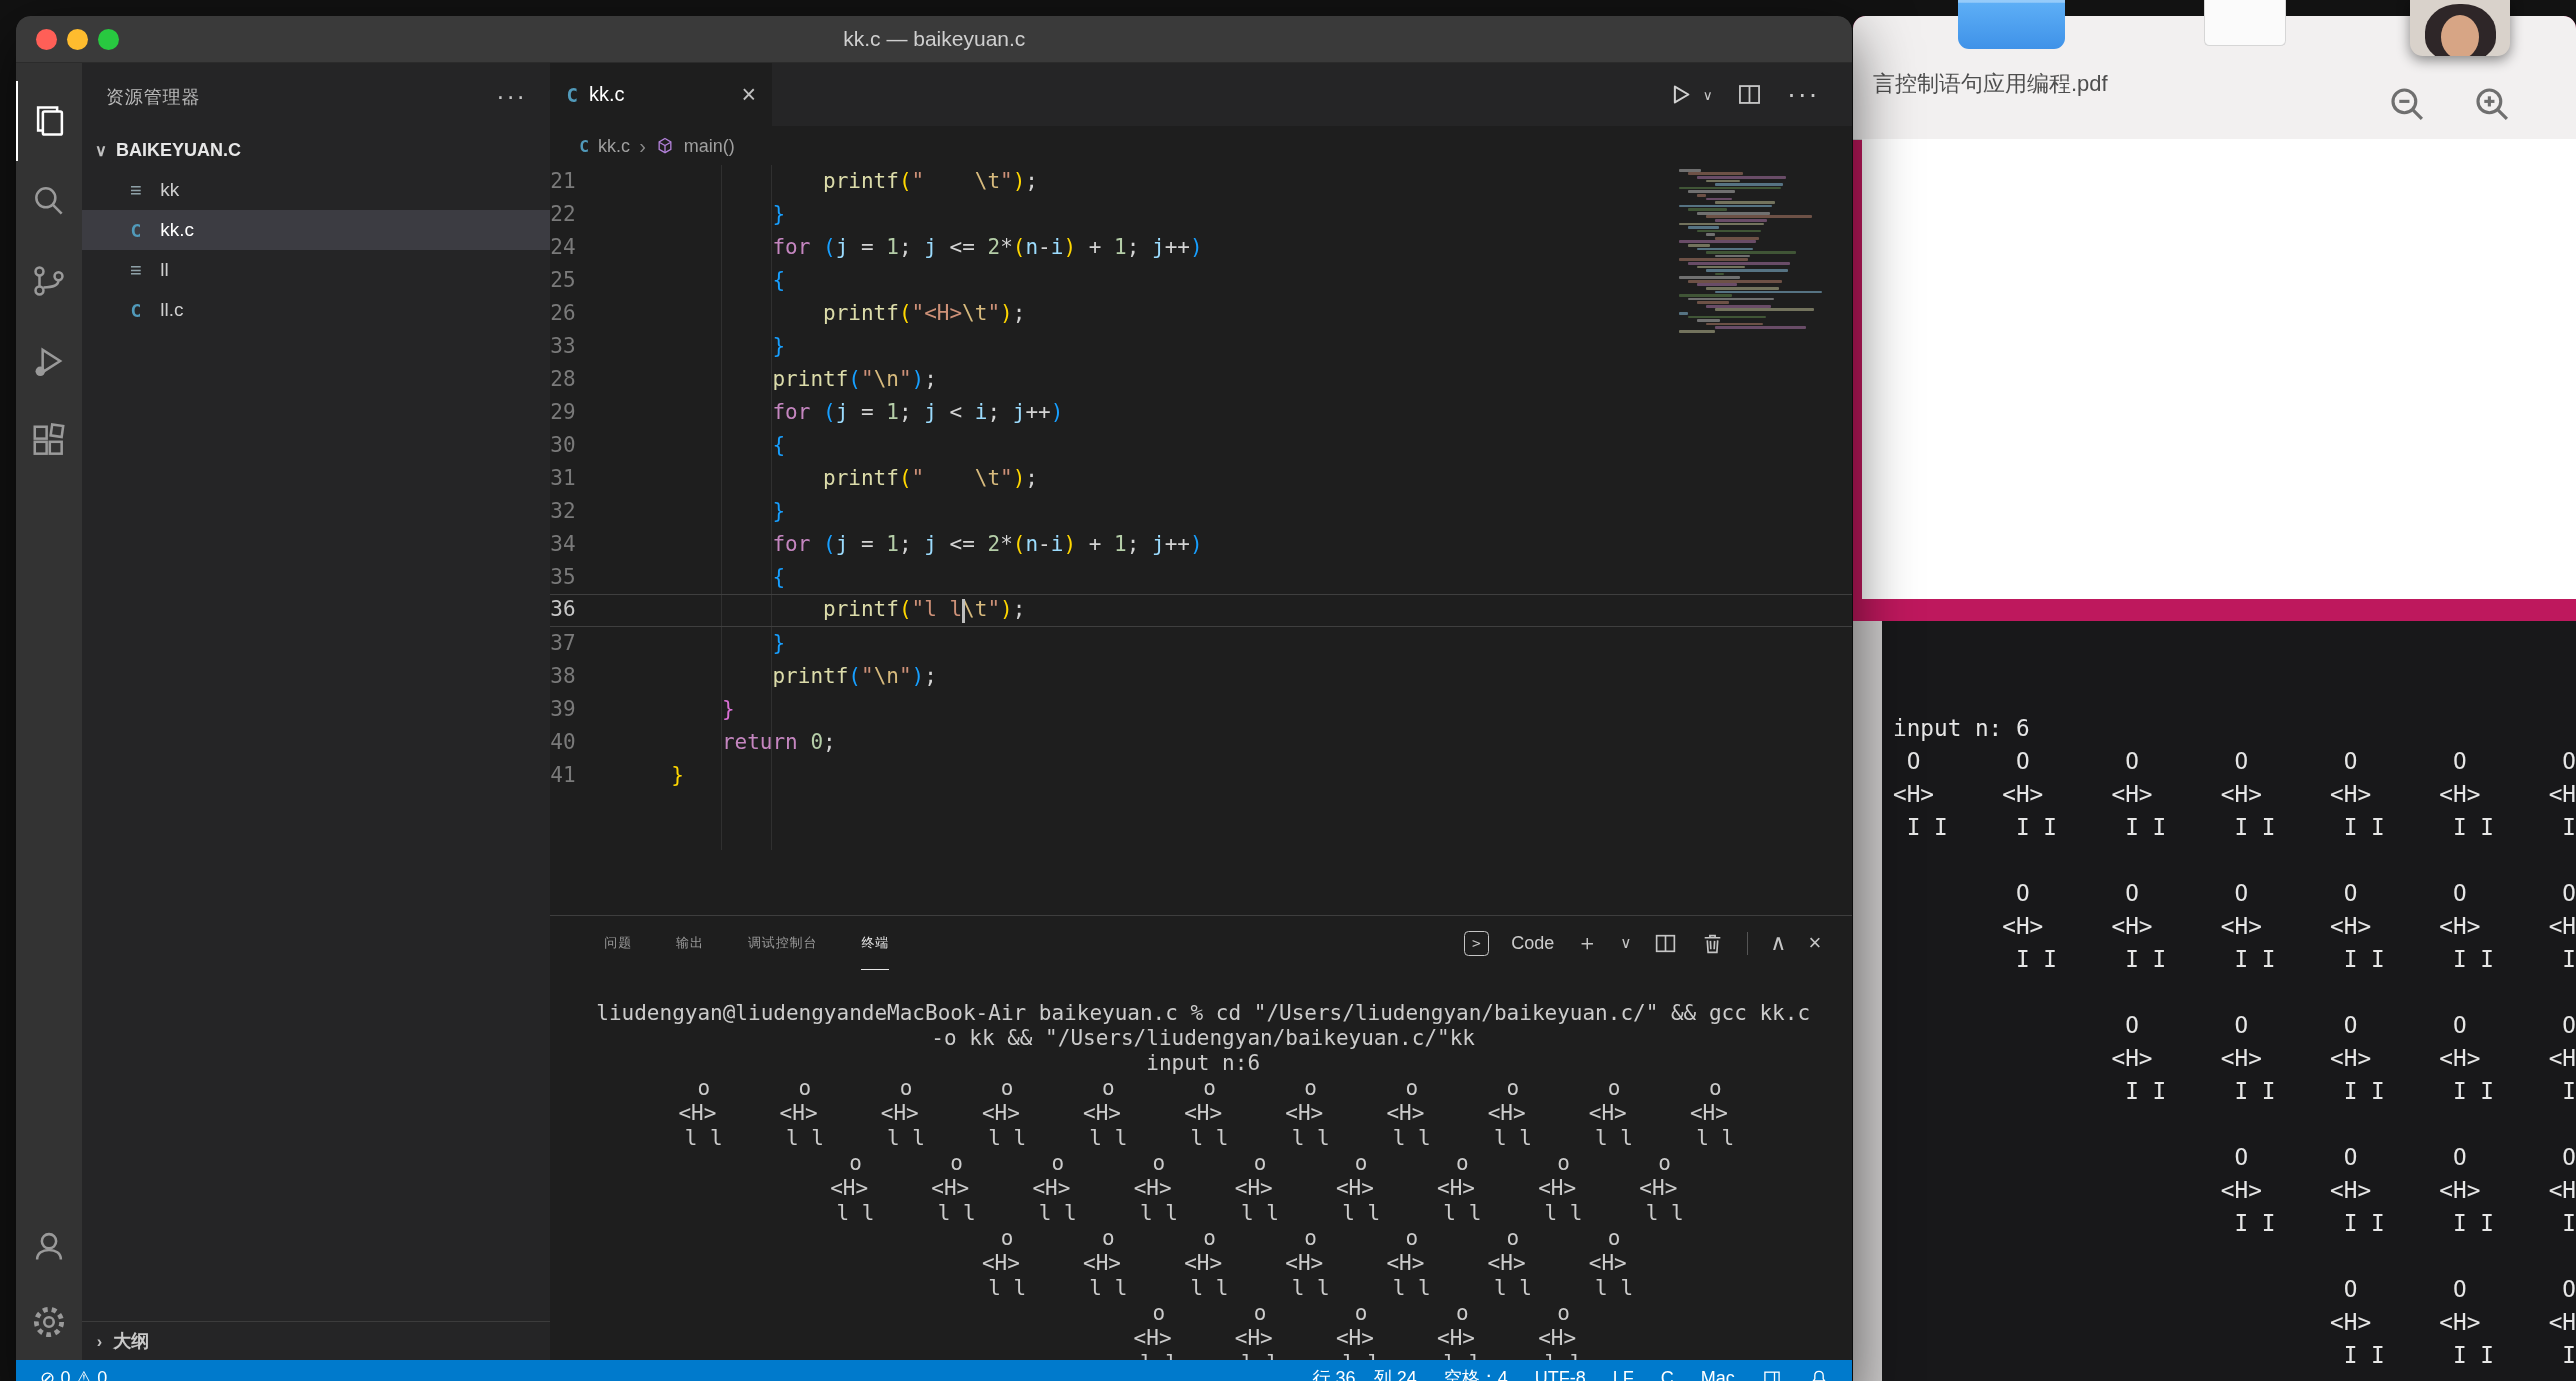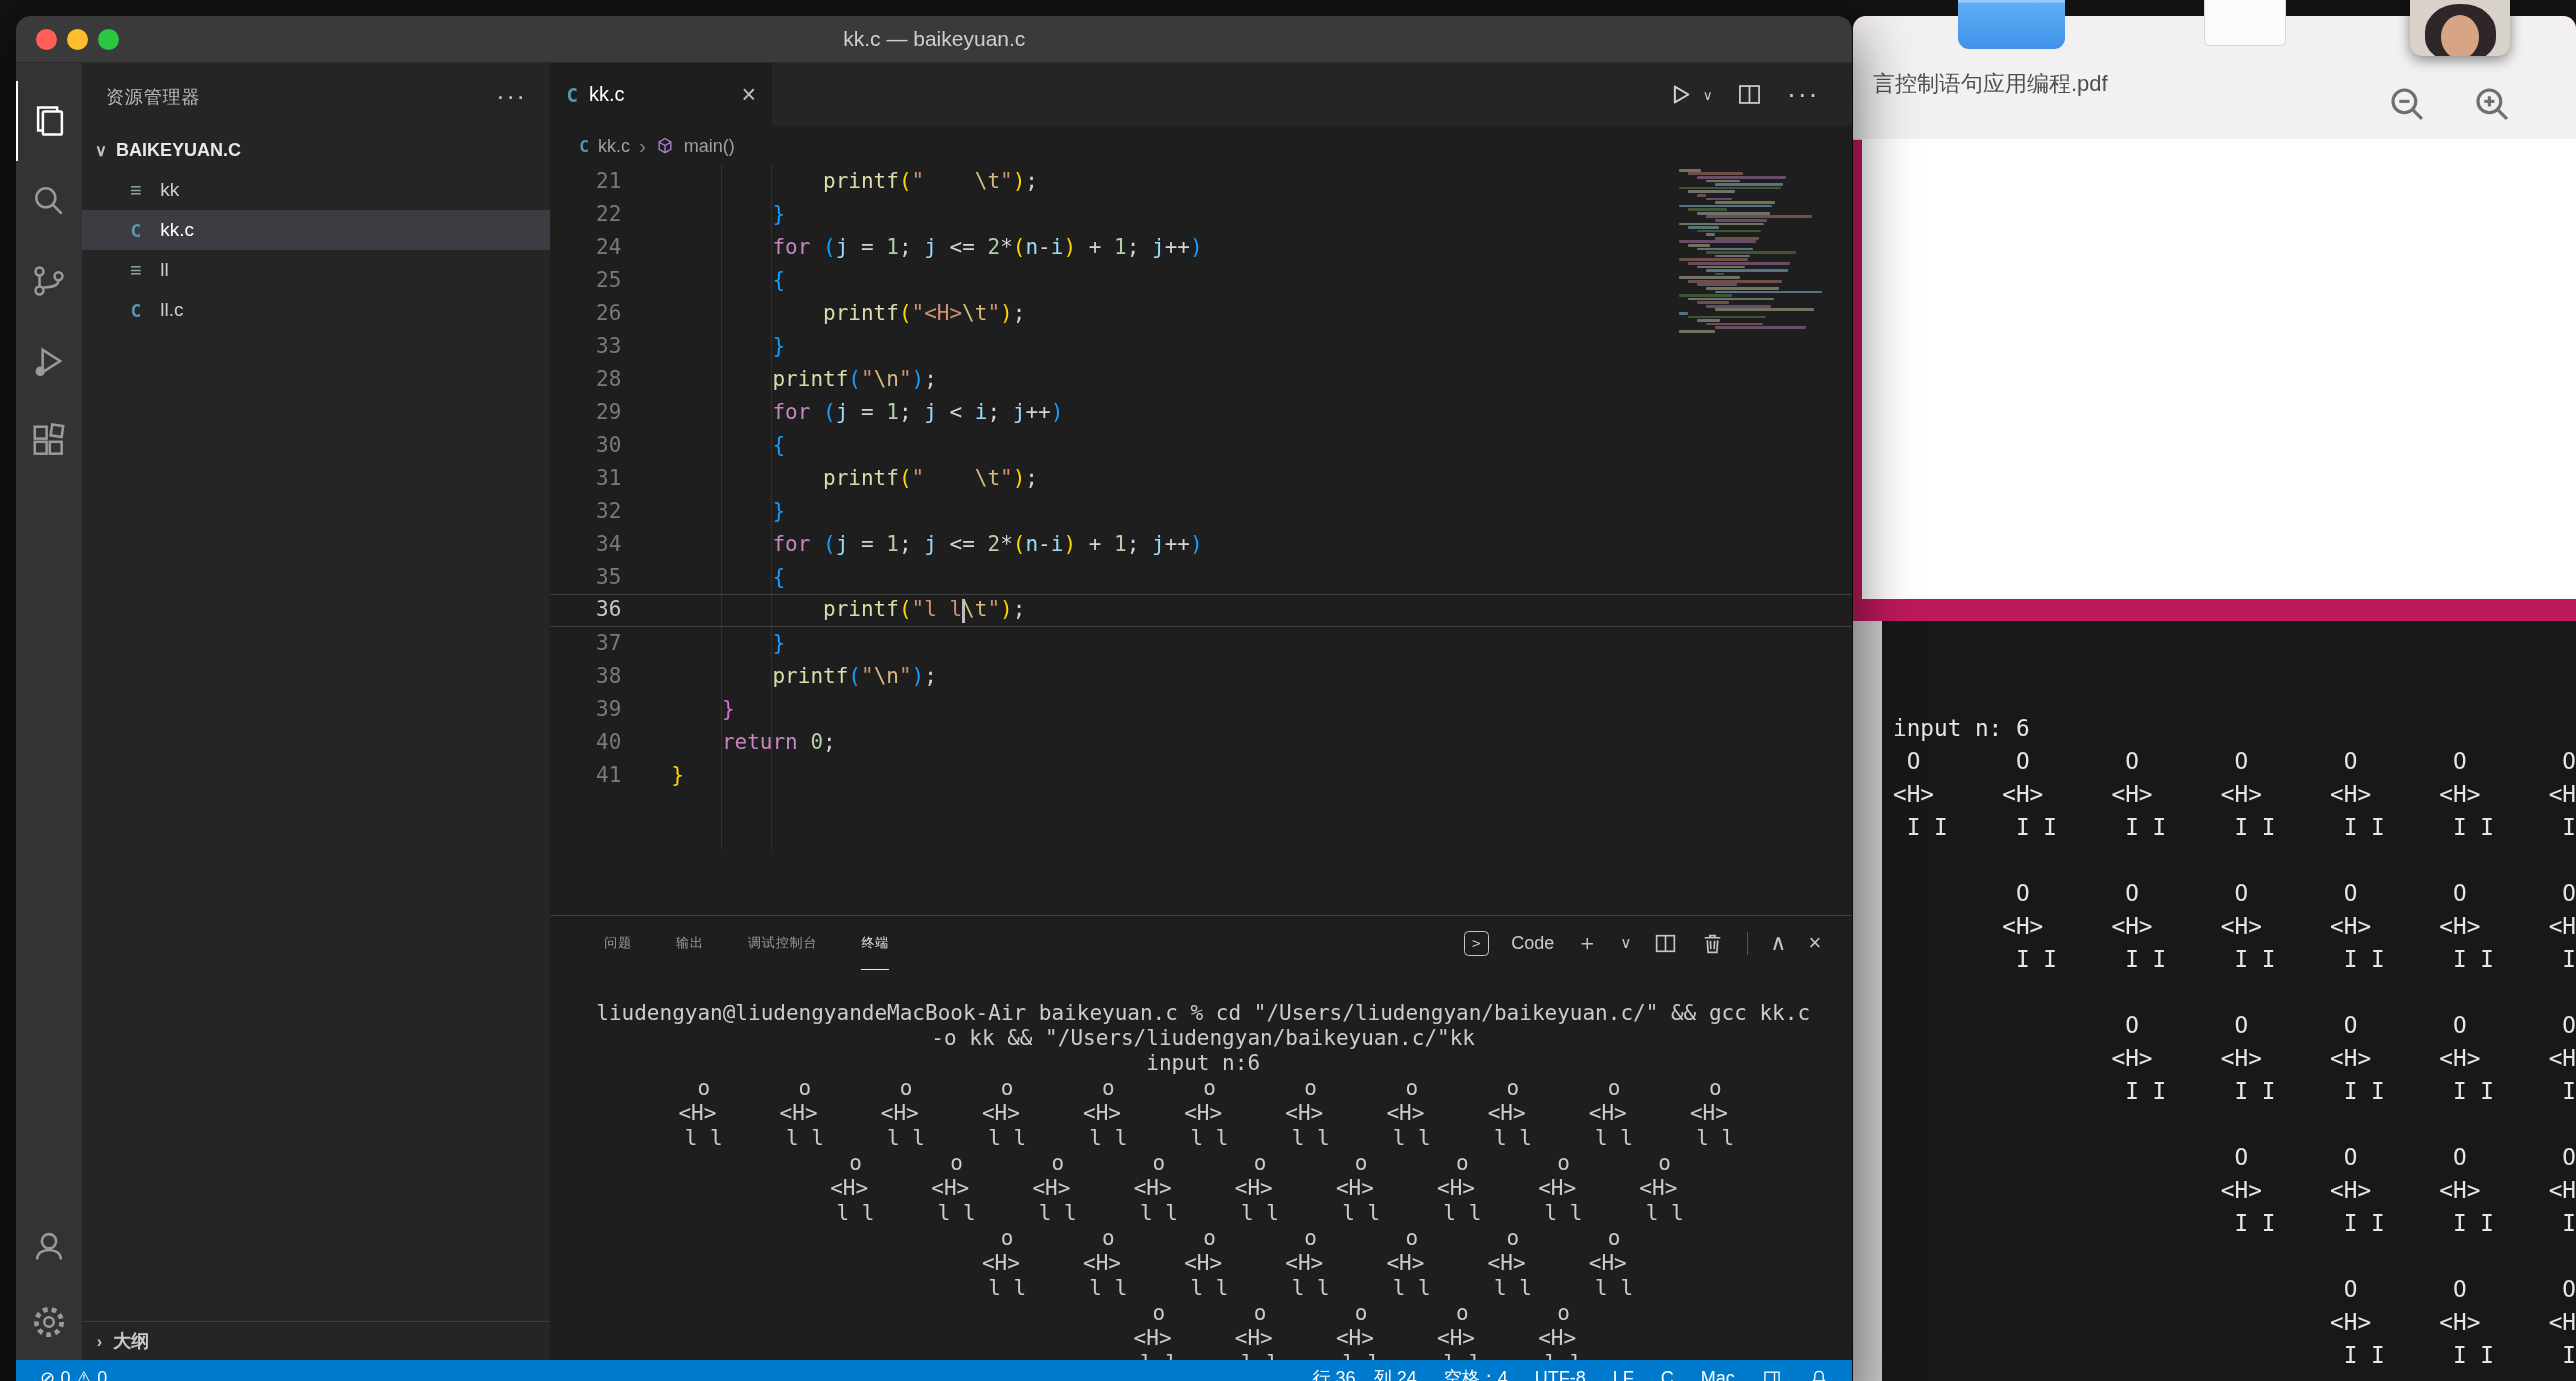--- a/index.html
+++ b/index.html
@@ -90,21 +90,21 @@
   .breadcrumb{height:40px;display:flex;align-items:center;gap:9px;padding-left:29px;color:#9f9f9f;font-size:18px;}
   .breadcrumb .cico{color:#519aba;font-weight:bold;font-size:16.3px;}
   .bc-sep{color:#8a8a8a;font-size:20px;}
 
   .code-area{position:absolute;top:102px;left:0;right:0;height:735px;overflow:hidden;}
   .guides{position:absolute;left:121px;top:0;height:685px;width:199px;pointer-events:none;
           background-image:linear-gradient(#323232,#323232),linear-gradient(#323232,#323232);
           background-size:0.9px 100%,0.9px 100%;background-position:50px 0,100px 0;background-repeat:no-repeat;}
   .cl{display:flex;height:33px;line-height:33px;font-family:"DejaVu Sans Mono",monospace;font-size:21px;position:relative;}
   .cl.cur{border-top:1.8px solid #3f3f3f;border-bottom:1.8px solid #3f3f3f;box-sizing:border-box;line-height:29px;}
-  .ln{width:71px;text-align:right;color:#7a7a7a;flex:none;}
+  .ln{width:71px;text-align:left;color:#7a7a7a;flex:none;}
   .cl.cur .ln{color:#c8c8c8;}
   .lt{margin-left:50px;white-space:pre;position:relative;}
   .cursor{position:absolute;left:23ch;top:3.6px;bottom:3.6px;width:2.7px;background:#bdbdbd;}
   .tk-ws,.tk-pl{color:#d4d4d4;}
   .tk-kw{color:#c586c0;}
   .tk-fn{color:#dcdcaa;}
   .tk-str{color:#ce9178;}
   .tk-esc{color:#d7ba7d;}
   .tk-num{color:#b5cea8;}
   .tk-var{color:#9cdcfe;}

